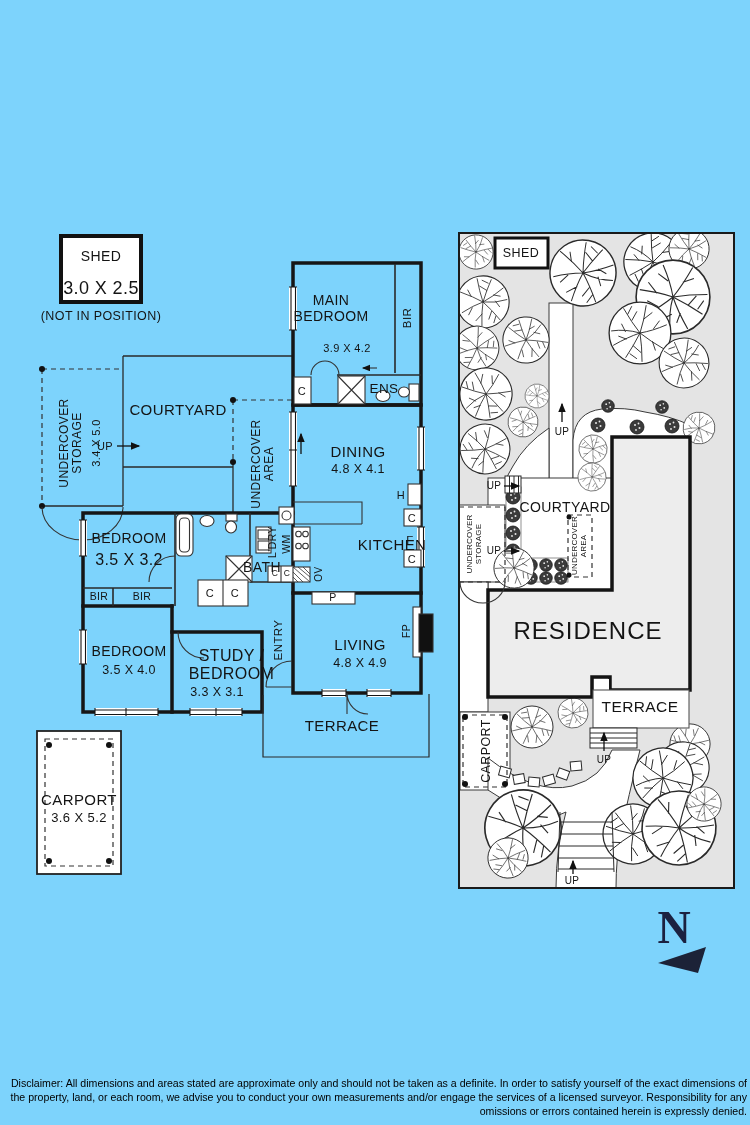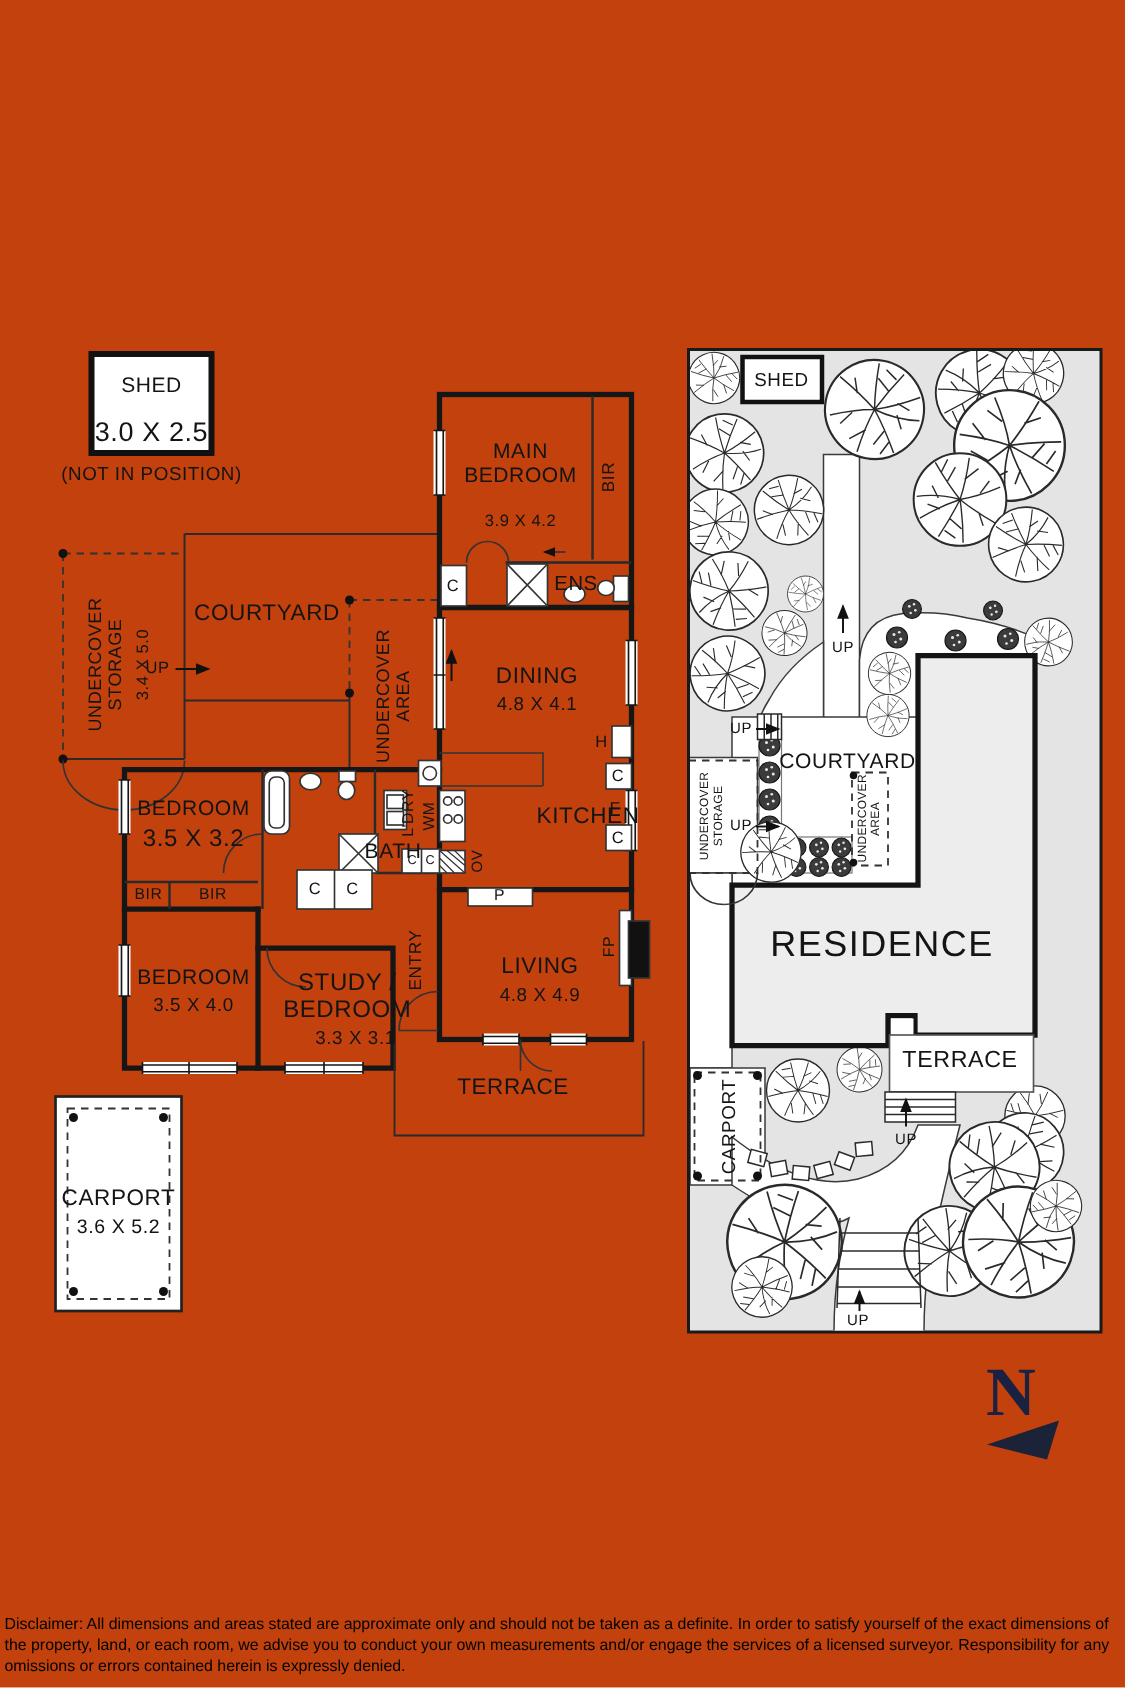--- a/index.html
+++ b/index.html
@@ -1,24 +1,24 @@
 <!DOCTYPE html>
 <html><head>
 <meta charset="utf-8">
 <style>
   html,body{margin:0;padding:0;background:#fff;}
-  #canvas{position:relative;width:750px;height:1125px;background:#c2410c;overflow:hidden;
+  #canvas{position:relative;width:750px;height:1125px;background:#7dd3fc;overflow:hidden;
           font-family:"Liberation Sans",sans-serif;color:#111;}
   svg{position:absolute;left:0;top:0;}
   .lbl{position:absolute;transform:translate(-50%,-50%);text-align:center;
        white-space:nowrap;line-height:1.12;color:#141414;letter-spacing:.4px;}
   .v{transform:translate(-50%,-50%) rotate(-90deg);}
   .wrap{white-space:normal;}
   .serifN{font-family:"Liberation Serif",serif;font-weight:bold;color:#1b2140;letter-spacing:0;}
-  .disc{position:absolute;left:3px;top:1076px;width:744px;text-align:left;
+  .disc{position:absolute;left:3px;top:1076px;width:744px;text-align:right;
         font-size:10.6px;line-height:1.34;color:#000;letter-spacing:0;}
 </style>
 </head>
 <body>
 
 <div id="canvas">
 
 <svg width="750" height="1125" viewBox="0 0 750 1125">
   <defs>
     <marker id="ah" markerWidth="9" markerHeight="8" refX="6.5" refY="3" orient="auto">
@@ -330,21 +330,21 @@
 
   <g>
     <polygon points="658,963 706,947 698,973" fill="#1c2237"></polygon>
   </g>
 </svg>
 
 <div class="lbl" style="left:101px;top:257px;font-size:14px;">SHED</div>
 <div class="lbl" style="left:101px;top:288px;font-size:18px;text-align:center;">3.0 X 2.5</div>
 <div class="lbl" style="left:101px;top:316px;font-size:12.5px;">(NOT IN POSITION)</div>
 
-<div class="lbl wrap" style="left:347px;top:309px;font-size:14px;width:88px;">MAIN BEDROOM</div>
+<div class="lbl wrap" style="left:331px;top:309px;font-size:14px;width:88px;">MAIN BEDROOM</div>
 <div class="lbl" style="left:347px;top:348px;font-size:11px;">3.9 X 4.2</div>
 <div class="lbl v" style="left:407px;top:318px;font-size:11.5px;">BIR</div>
 <div class="lbl" style="left:302px;top:391px;font-size:11px;">C</div>
 <div class="lbl" style="left:384px;top:389px;font-size:13.5px;">ENS</div>
 <div class="lbl" style="left:178px;top:410px;font-size:15px;">COURTYARD</div>
 <div class="lbl" style="left:105px;top:446px;font-size:11px;">UP</div>
 <div class="lbl v wrap" style="left:71px;top:443px;font-size:12px;width:96px;">UNDERCOVER STORAGE</div>
 <div class="lbl v" style="left:96px;top:443px;font-size:11px;">3.4 X 5.0</div>
 <div class="lbl v wrap" style="left:263px;top:464px;font-size:12px;width:96px;">UNDERCOVER AREA</div>
 <div class="lbl" style="left:358px;top:452px;font-size:15px;">DINING</div>
@@ -362,21 +362,21 @@
 <div class="lbl" style="left:222px;top:568px;font-size:14px;margin-left:40px;">BATH</div>
 <div class="lbl" style="left:129px;top:539px;font-size:14px;">BEDROOM</div>
 <div class="lbl" style="left:129px;top:560px;font-size:16px;">3.5 X 3.2</div>
 <div class="lbl" style="left:99px;top:597px;font-size:10.5px;">BIR</div>
 <div class="lbl" style="left:142px;top:597px;font-size:10.5px;">BIR</div>
 <div class="lbl" style="left:210px;top:593px;font-size:11px;">C</div>
 <div class="lbl" style="left:235px;top:593px;font-size:11px;">C</div>
 <div class="lbl" style="left:129px;top:652px;font-size:14px;">BEDROOM</div>
 <div class="lbl" style="left:129px;top:670px;font-size:12.5px;">3.5 X 4.0</div>
 <div class="lbl wrap" style="left:217px;top:665px;font-size:16px;width:95px;padding-left:29px;">STUDY / BEDROOM</div>
-<div class="lbl" style="left:217px;top:692px;font-size:12.5px;margin-left:20px;">3.3 X 3.1</div>
+<div class="lbl" style="left:217px;top:692px;font-size:12.5px;">3.3 X 3.1</div>
 <div class="lbl v" style="left:278px;top:640px;font-size:11.5px;">ENTRY</div>
 <div class="lbl" style="left:360px;top:645px;font-size:15px;">LIVING</div>
 <div class="lbl" style="left:360px;top:663px;font-size:12.5px;">4.8 X 4.9</div>
 <div class="lbl v" style="left:407px;top:631px;font-size:10.5px;">FP</div>
 <div class="lbl" style="left:333px;top:598px;font-size:10.5px;">P</div>
 <div class="lbl" style="left:342px;top:726px;font-size:15px;">TERRACE</div>
 <div class="lbl" style="left:79px;top:800px;font-size:15px;">CARPORT</div>
 <div class="lbl" style="left:79px;top:818px;font-size:13px;">3.6 X 5.2</div>
 
 <div class="lbl" style="left:521px;top:253px;font-size:12.5px;">SHED</div>

